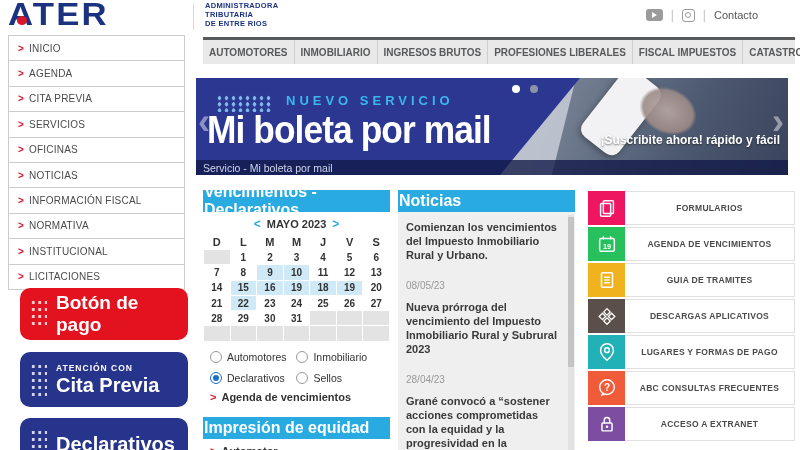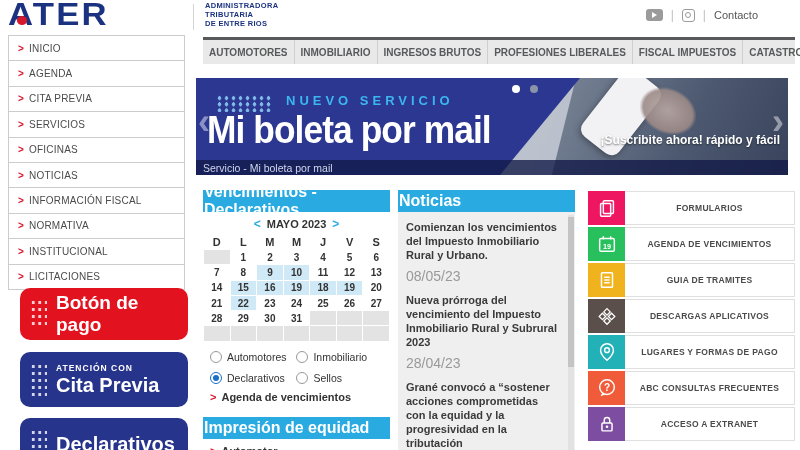--- a/index.html
+++ b/index.html
@@ -89,21 +89,21 @@
   .redlink .arr{color:#d6182c;font-weight:bold;margin-right:5px;}
   #impresion-head{margin-top:14px;}
   .imp-links{margin-top:6px;}
   .imp-links .redlink{margin-top:2px;}
 
   
   #news-col{position:absolute;left:398px;top:190px;width:177px;height:300px;}
   #news-body{position:relative;background:#efefef;padding:8px 16px 8px 8px;min-height:260px;box-sizing:border-box;}
   .news-item{margin-bottom:9px;cursor:pointer;}
   .news-title{font-size:11px;font-weight:bold;color:#3a3a3a;line-height:14px;}
-  .news-date{font-size:14px;color:#999;margin-top:6px;}
+  .news-date{font-size:10px;color:#999;margin-top:18px;}
   .news-scrollbar{position:absolute;right:1px;top:3px;width:6px;height:254px;background:#e2e2e2;cursor:pointer;}
   .news-thumb{position:absolute;left:0;top:2px;width:6px;height:150px;background:#c4c4c4;}
 
   
   #quicklinks{position:absolute;left:588px;top:191px;width:207px;}
   .ql-row{display:flex;height:34px;margin-bottom:2px;cursor:pointer;}
   .ql-icon{width:37px;height:34px;flex:none;display:flex;align-items:center;justify-content:center;}
   .ql-label{flex:1;background:#fff;border:1px solid #e0e0e0;border-left:none;display:flex;align-items:center;justify-content:center;font-size:8.5px;font-weight:bold;color:#4a4a4a;letter-spacing:.3px;text-align:center;}
   .ql-icon svg{display:block;}
 </style>

